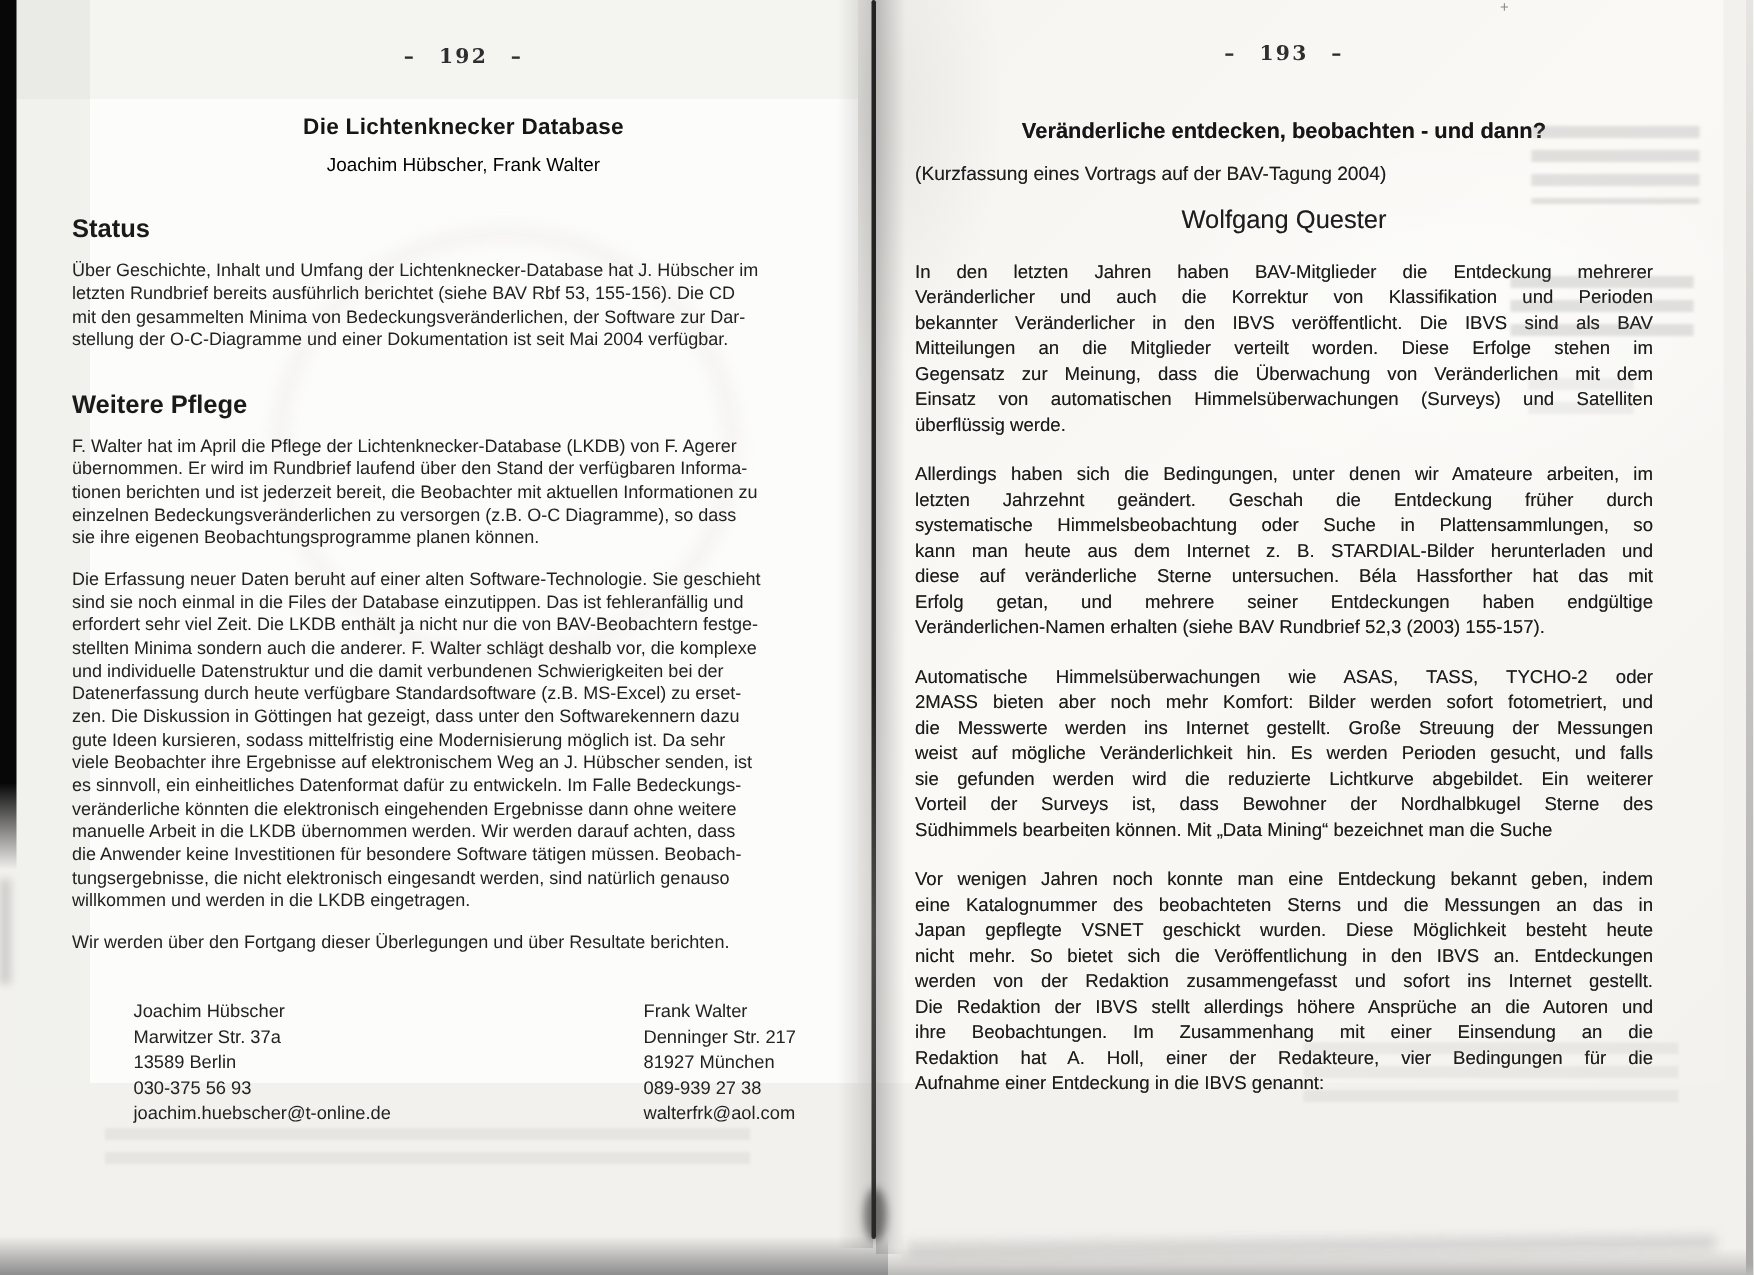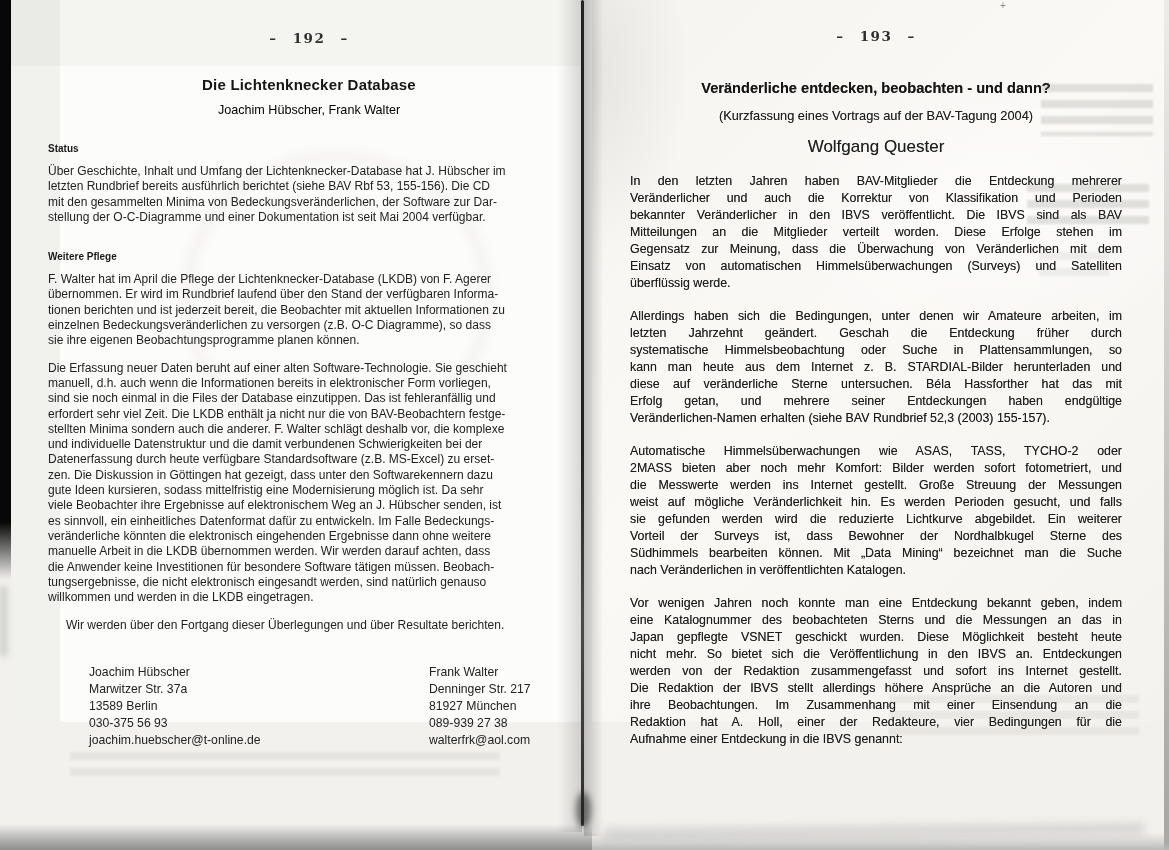--- a/index.html
+++ b/index.html
@@ -2,21 +2,21 @@
 <html><head>
 <meta charset="utf-8">
 <style>
   html,body{margin:0;padding:0;background:#ffffff;}
   body{width:1169px;height:850px;overflow:hidden;font-family:"Liberation Sans",sans-serif;}
   .scan{position:relative;width:1169px;height:850px;background:#f2f1ee;}
 
   
   .page{position:absolute;top:0;height:722px;}
   .page-left{left:10px;width:574px;background:#fcfcfa;padding:0;box-sizing:border-box;}
-  .page-right{left:592px;width:577px;box-sizing:border-box;
+  .page-right{left:572px;width:577px;box-sizing:border-box;
     background:
       radial-gradient(ellipse 140px 260px at 0% 10%, rgba(120,118,112,0.13), transparent 70%),
       radial-gradient(ellipse 300px 180px at 70% 30%, rgba(255,255,255,0.5), transparent 75%),
       linear-gradient(135deg,#f5f4f1 0%,#faf9f6 45%,#f3f2ee 100%);}
   .content{position:relative;margin:0 20px 0 38px;}
   .page-left .content{width:522px;padding-top:30px;}
   .page-right .content{width:492px;padding-top:28px;}
 
   
   .lid-strip-v{position:absolute;left:0;top:0;width:50px;height:100%;background:rgba(150,148,140,0.10);}
@@ -24,26 +24,26 @@
   .wm-ring{position:absolute;left:170px;top:150px;width:290px;height:270px;border-radius:50%;
     border:12px solid rgba(160,158,148,0.08);filter:blur(5px);}
 
   
   .pagenum{font-family:"DejaVu Serif",serif;font-size:13.5px;font-weight:600;letter-spacing:1.5px;
     word-spacing:9px;color:#2e2e2e;text-align:center;}
   .title{margin:0;text-align:center;color:#161616;}
   .page-left .title{margin-top:30px;font-size:15px;font-weight:bold;letter-spacing:0.2px;}
   .page-right .title{margin-top:36px;font-size:14.6px;font-weight:bold;text-shadow:0 0 0.4px rgba(0,0,0,0.55);}
   .authors{margin-top:10px;text-align:center;font-size:12.6px;color:#000000;}
-  .subtitle{margin-top:12px;text-align:center;font-size:12.8px;color:#1d1d1d;text-shadow:0 0 0.3px rgba(0,0,0,0.45);}
+  .subtitle{margin-top:12px;text-align:left;font-size:12.8px;color:#1d1d1d;text-shadow:0 0 0.3px rgba(0,0,0,0.45);}
   .author{margin-top:14px;text-align:center;font-size:17px;color:#1d1d1d;text-shadow:0 0 0.3px rgba(0,0,0,0.45);}
-  .heading{margin:26px 0 0 0;font-size:10px;font-weight:bold;color:#1a1a1a;}
+  .heading{margin:26px 0 0 0;font-size:17px;font-weight:bold;color:#1a1a1a;}
   .para{margin-top:10px;font-size:12px;line-height:15.3px;color:#222;}
   .para-wide{margin-top:12px;}
-  .closing{margin-top:13px;margin-left:18px;}
+  .closing{margin-top:13px;}
   .page-left .tline{white-space:nowrap;}
   .page-right .para{margin-top:16px;font-size:12.4px;line-height:17px;color:#1b1b1b;
     text-shadow:0 0 0.35px rgba(0,0,0,0.5);}
   .justify .tline{text-align:justify;text-align-last:justify;}
   .justify .tline:last-child{text-align-last:left;}
   .contacts{display:flex;margin-top:30px;font-size:12.2px;line-height:17px;color:#222;margin-left:41px;}
   .contact{white-space:nowrap;}
   .contact-1{width:340px;}
 
   
@@ -98,21 +98,20 @@
       <h2 class="heading">Weitere Pflege</h2>
       <div class="para">
           <div class="tline">F. Walter hat im April die Pflege der Lichtenknecker-Database (LKDB) von F. Agerer</div>
           <div class="tline">übernommen. Er wird im Rundbrief laufend über den Stand der verfügbaren Informa-</div>
           <div class="tline">tionen berichten und ist jederzeit bereit, die Beobachter mit aktuellen Informationen zu</div>
           <div class="tline">einzelnen Bedeckungsveränderlichen zu versorgen (z.B. O-C Diagramme), so dass</div>
           <div class="tline">sie ihre eigenen Beobachtungsprogramme planen können.</div>
         </div>
       <div class="para para-wide">
           <div class="tline">Die Erfassung neuer Daten beruht auf einer alten Software-Technologie. Sie geschieht</div>
-          <div class="tline">manuell, d.h. auch wenn die Informationen bereits in elektronischer Form vorliegen,</div>
           <div class="tline">sind sie noch einmal in die Files der Database einzutippen. Das ist fehleranfällig und</div>
           <div class="tline">erfordert sehr viel Zeit. Die LKDB enthält ja nicht nur die von BAV-Beobachtern festge-</div>
           <div class="tline">stellten Minima sondern auch die anderer. F. Walter schlägt deshalb vor, die komplexe</div>
           <div class="tline">und individuelle Datenstruktur und die damit verbundenen Schwierigkeiten bei der</div>
           <div class="tline">Datenerfassung durch heute verfügbare Standardsoftware (z.B. MS-Excel) zu erset-</div>
           <div class="tline">zen. Die Diskussion in Göttingen hat gezeigt, dass unter den Softwarekennern dazu</div>
           <div class="tline">gute Ideen kursieren, sodass mittelfristig eine Modernisierung möglich ist. Da sehr</div>
           <div class="tline">viele Beobachter ihre Ergebnisse auf elektronischem Weg an J. Hübscher senden, ist</div>
           <div class="tline">es sinnvoll, ein einheitliches Datenformat dafür zu entwickeln. Im Falle Bedeckungs-</div>
           <div class="tline">veränderliche könnten die elektronisch eingehenden Ergebnisse dann ohne weitere</div>
@@ -173,21 +172,20 @@
           <div class="tline">Veränderlichen-Namen erhalten (siehe BAV Rundbrief 52,3 (2003) 155-157).</div>
         </div>
       <div class="para justify">
           <div class="tline">Automatische Himmelsüberwachungen wie ASAS, TASS, TYCHO-2 oder</div>
           <div class="tline">2MASS bieten aber noch mehr Komfort: Bilder werden sofort fotometriert, und</div>
           <div class="tline">die Messwerte werden ins Internet gestellt. Große Streuung der Messungen</div>
           <div class="tline">weist auf mögliche Veränderlichkeit hin. Es werden Perioden gesucht, und falls</div>
           <div class="tline">sie gefunden werden wird die reduzierte Lichtkurve abgebildet. Ein weiterer</div>
           <div class="tline">Vorteil der Surveys ist, dass Bewohner der Nordhalbkugel Sterne des</div>
           <div class="tline">Südhimmels bearbeiten können. Mit „Data Mining“ bezeichnet man die Suche</div>
-          <div class="tline">nach Veränderlichen in veröffentlichten Katalogen.</div>
         </div>
       <div class="para justify">
           <div class="tline">Vor wenigen Jahren noch konnte man eine Entdeckung bekannt geben, indem</div>
           <div class="tline">eine Katalognummer des beobachteten Sterns und die Messungen an das in</div>
           <div class="tline">Japan gepflegte VSNET geschickt wurden. Diese Möglichkeit besteht heute</div>
           <div class="tline">nicht mehr. So bietet sich die Veröffentlichung in den IBVS an. Entdeckungen</div>
           <div class="tline">werden von der Redaktion zusammengefasst und sofort ins Internet gestellt.</div>
           <div class="tline">Die Redaktion der IBVS stellt allerdings höhere Ansprüche an die Autoren und</div>
           <div class="tline">ihre Beobachtungen. Im Zusammenhang mit einer Einsendung an die</div>
           <div class="tline">Redaktion hat A. Holl, einer der Redakteure, vier Bedingungen für die</div>

